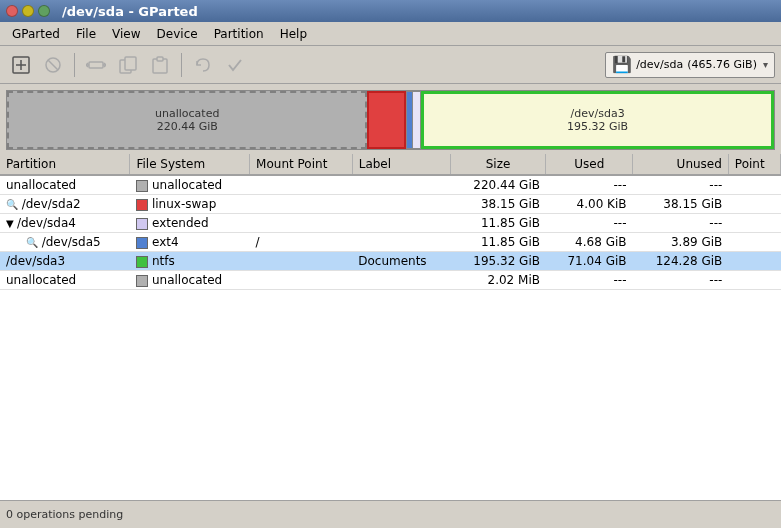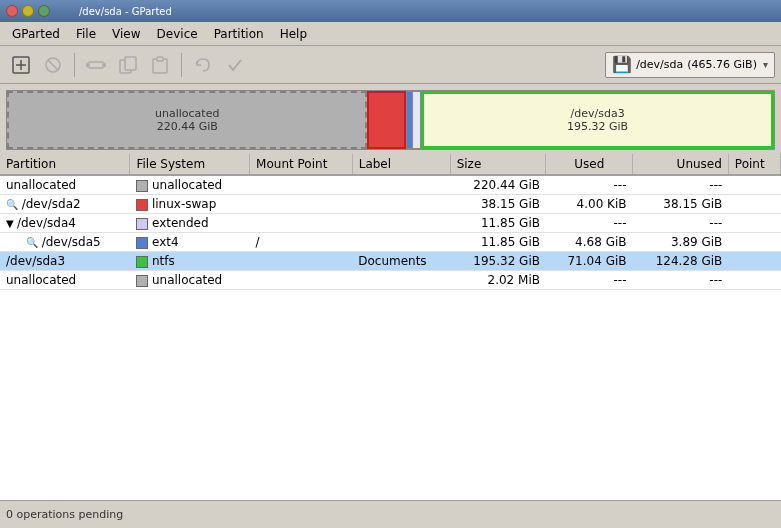--- a/index.html
+++ b/index.html
@@ -33,23 +33,23 @@
       height: 12px;
       border-radius: 50%;
       border: 1px solid rgba(0,0,0,0.3);
       cursor: pointer;
     }
     .tb-close { background: #e06060; }
     .tb-min { background: #c8b820; }
     .tb-max { background: #60a060; }
     .titlebar-title {
       color: white;
-      font-size: 10px;
-      font-weight: normal;
-      margin-left: 23px;
+      font-size: 13px;
+      font-weight: bold;
+      margin-left: 6px;
     }
 
     
     .menubar {
       background: #d4d0c8;
       height: 24px;
       display: flex;
       align-items: center;
       padding: 0 4px;
       border-bottom: 1px solid #a0a0a0;
@@ -299,21 +299,21 @@
 </div>
 
 <div class="table-container">
   <table>
     <thead>
       <tr>
         <th>Partition</th>
         <th>File System</th>
         <th>Mount Point</th>
         <th>Label</th>
-        <th style="text-align:left;">Size</th>
+        <th style="text-align:center;">Size</th>
         <th style="text-align:center;">Used</th>
         <th style="text-align:right;">Unused</th>
         <th>Point</th>
       </tr>
     </thead>
     <tbody id="table-body">
     <tr>
           <td style="padding-left: 6px;"><span>unallocated</span></td>
           <td><span class="fs-color" style="background: rgb(176, 176, 176);"></span><span>unallocated</span></td>
           <td></td>

